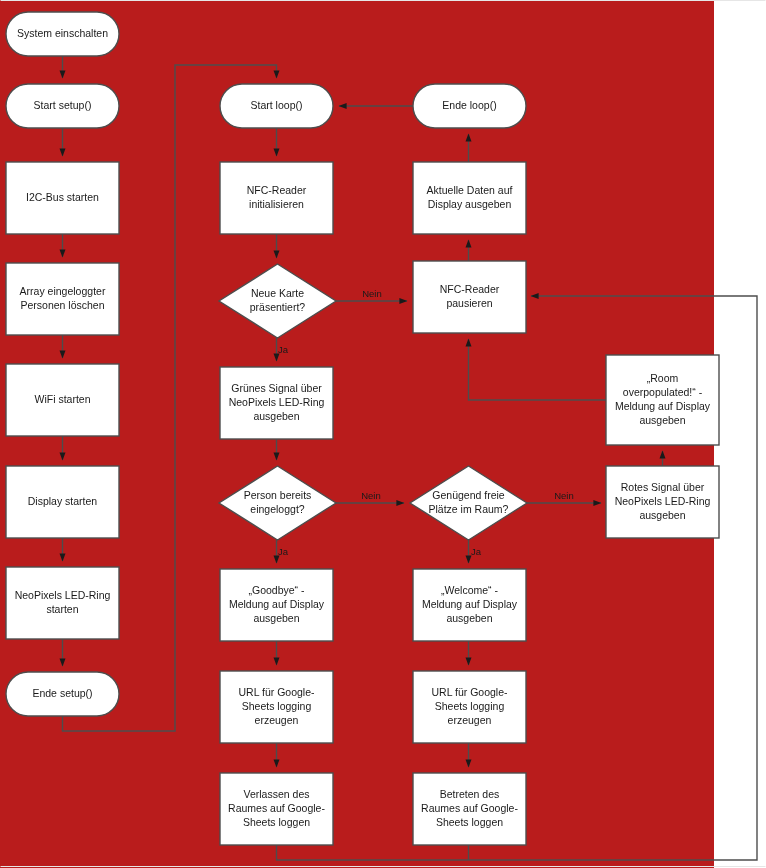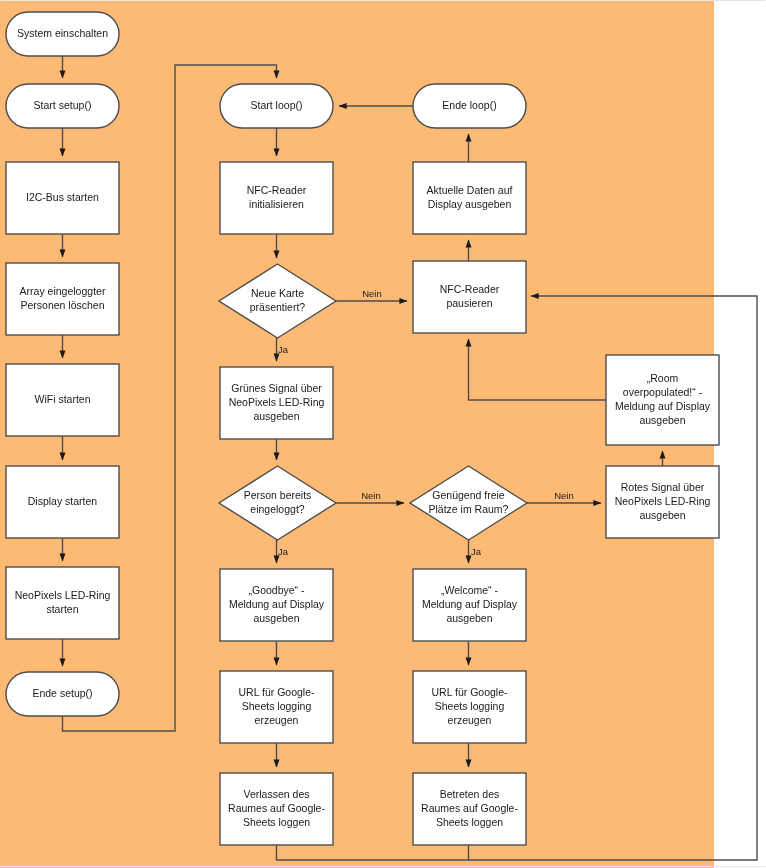--- a/index.html
+++ b/index.html
@@ -10,21 +10,21 @@
   body {
     width: 766px;
     height: 868px;
     font-family: "Liberation Sans", sans-serif;
     overflow: hidden;
   }
   #canvas {
     position: relative;
     width: 714px;
     height: 868px;
-    background: #fdba74;
+    background: #b91c1c;
   }
   svg#flow {
     position: absolute;
     left: 0;
     top: 0;
     width: 766px;
     height: 868px;
     display: block;
   }
   .node-shape {

